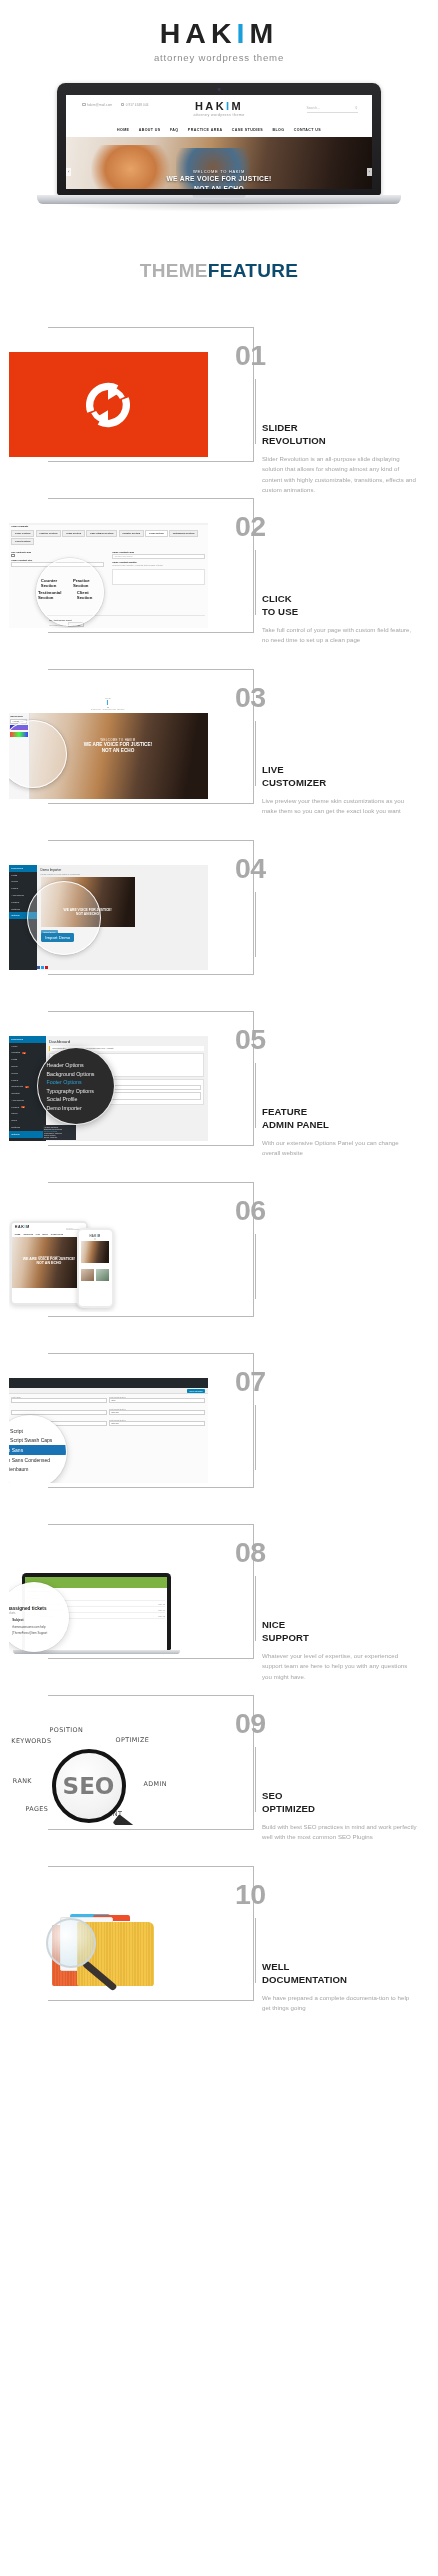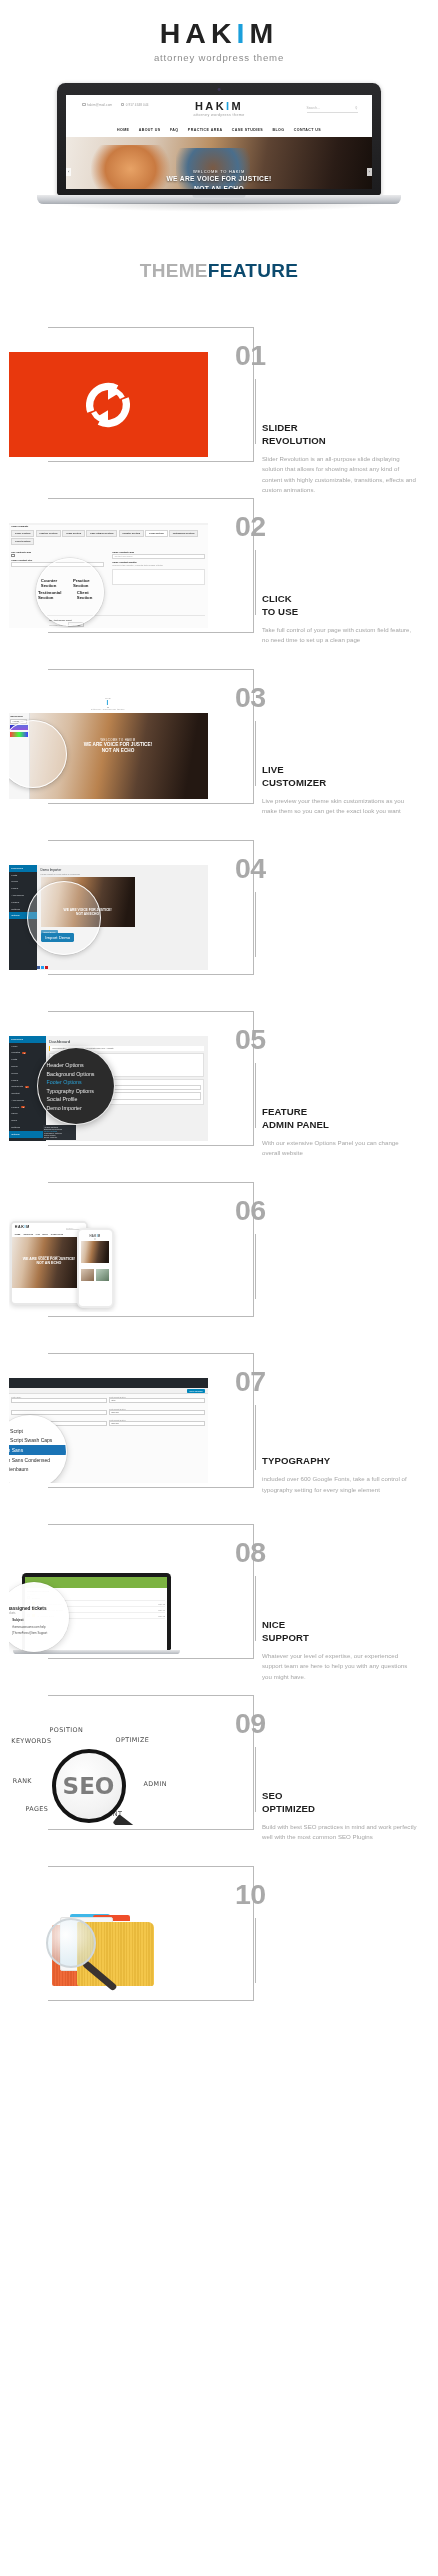--- a/index.html
+++ b/index.html
@@ -674,24 +674,20 @@
             <div class="ty-opt">Oleo Script Swash Caps</div>
             <div class="ty-opt sel">Open Sans</div>
             <div class="ty-opt">Open Sans Condensed</div>
             <div class="ty-opt">Oranienbaum</div>
           </div>
         </div>
       </div>
     </div>
     <div class="num">07</div>
     <div class="vrule"></div>
-    <div class="ftxt" style="top:78px;">
-      <div class="ftitle">TYPOGRAPHY</div>
-      <div class="fdesc">included over 600 Google Fonts, take a full control of typography setting for every single element</div>
-    </div>
   </div>
 
   <div class="feature">
     <div class="bracket open-left"></div>
     <div class="thumb">
       <div class="mock" style="background:#fff;">
         <div class="sup-laptop">
           <div class="sup-screen">
             <div class="sup-green"></div>
             <div class="sup-list">
@@ -777,16 +773,21 @@
         <div class="doc-f doc-red"></div>
         <div class="doc-f doc-orange"></div>
         <div class="doc-f doc-white"></div>
         <div class="doc-f doc-yellow"></div>
         <div class="doc-handle"></div>
         <div class="doc-glass"></div>
       </div>
     </div>
     <div class="num">10</div>
     <div class="vrule"></div>
+    <div class="ftxt">
+      <div class="ftitle">WELL
+DOCUMENTATION</div>
+      <div class="fdesc">We have prepared a complete documenta-tion to help get things going</div>
+    </div>
   </div>
 
 </div>
 
 
 </body></html>

